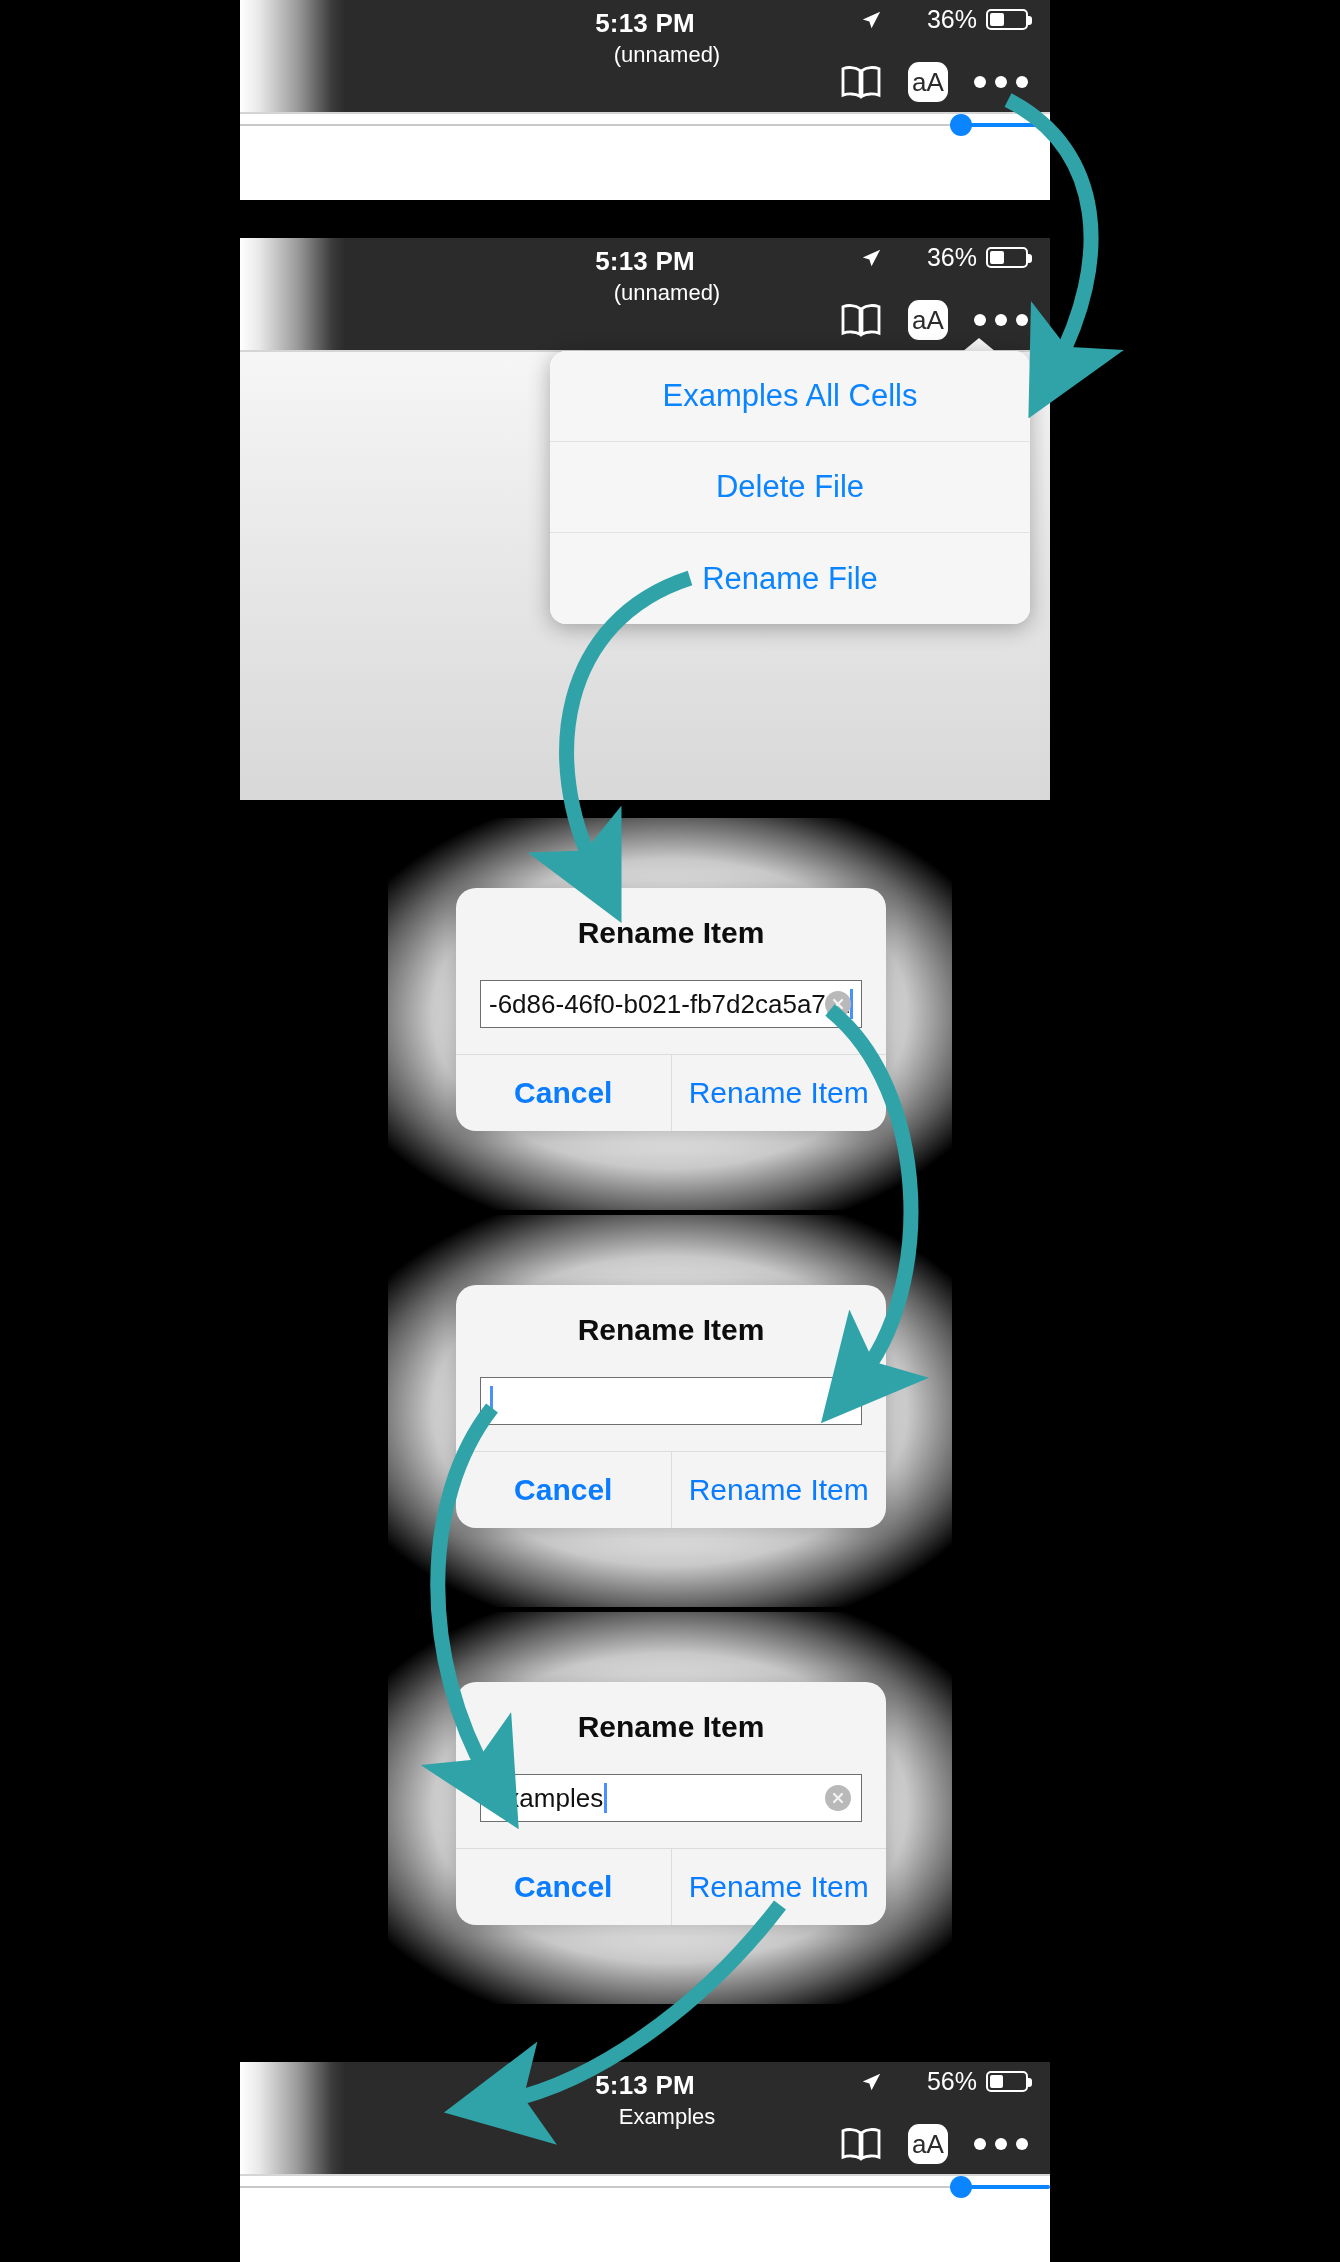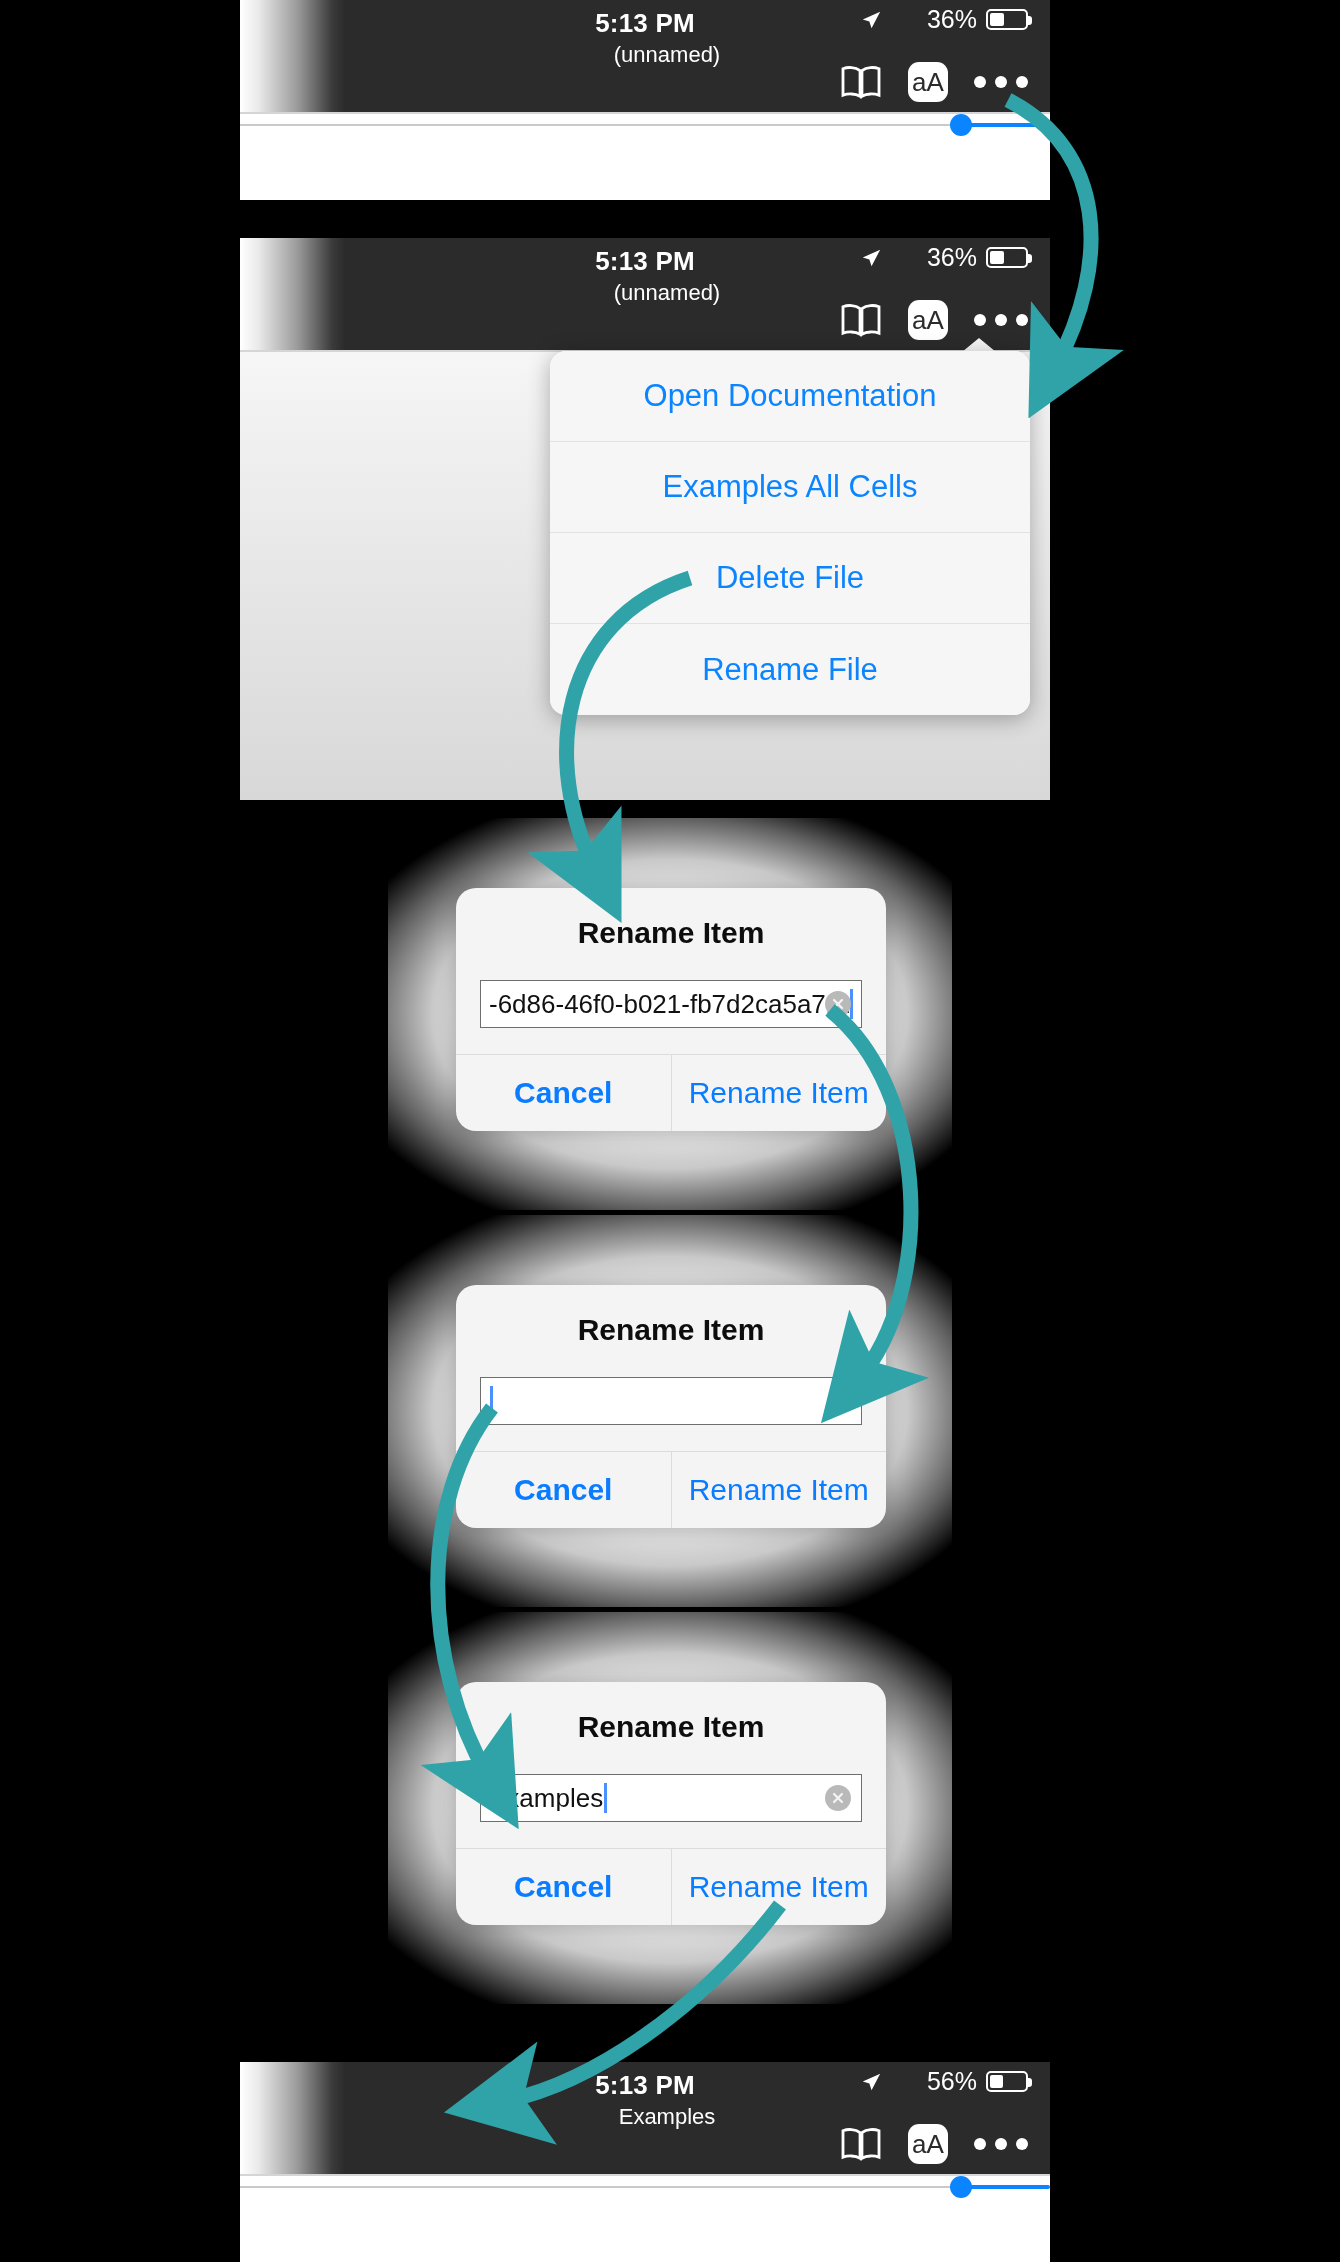--- a/index.html
+++ b/index.html
@@ -315,21 +315,20 @@
             <i></i>
             <i></i>
           </span>
       </div>
     </div>
 
     <div class="hairline" style="top:112px;"></div>
 
     <div class="pop-arrow" style="left:722px; top:100px;"></div>
     <div class="popover" style="left:310px; top:113px; width:480px;">
-      <div class="pop-item">Open Documentation</div>
       <div class="pop-item">Examples All Cells</div>
       <div class="pop-item">Delete File</div>
       <div class="pop-item">Rename File</div>
     </div>
   </div>
 
   <div class="blurpanel" style="left:388px; top:818px; width:564px; height:392px;">
     <div class="alert" style="left:68px; top:70px; width:430px;">
       <div class="alert-title">Rename Item</div>
       <div class="alert-fieldwrap">

